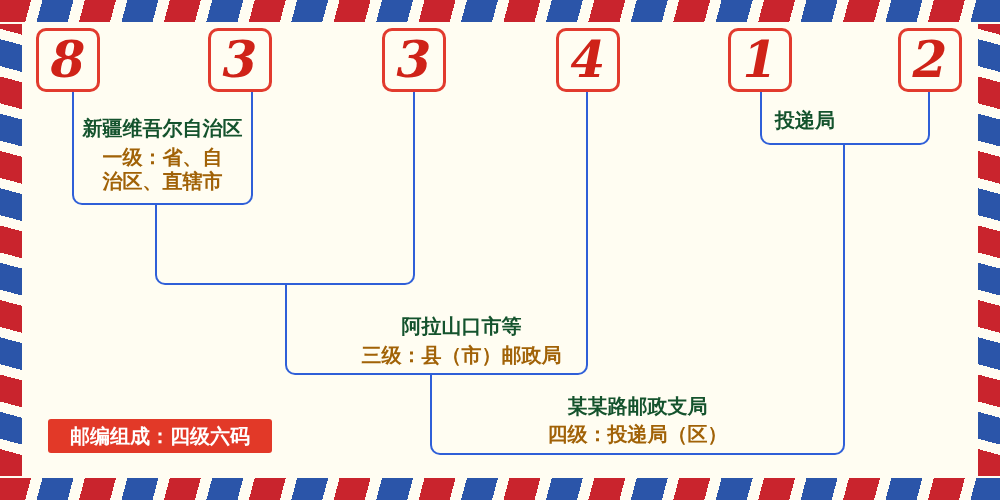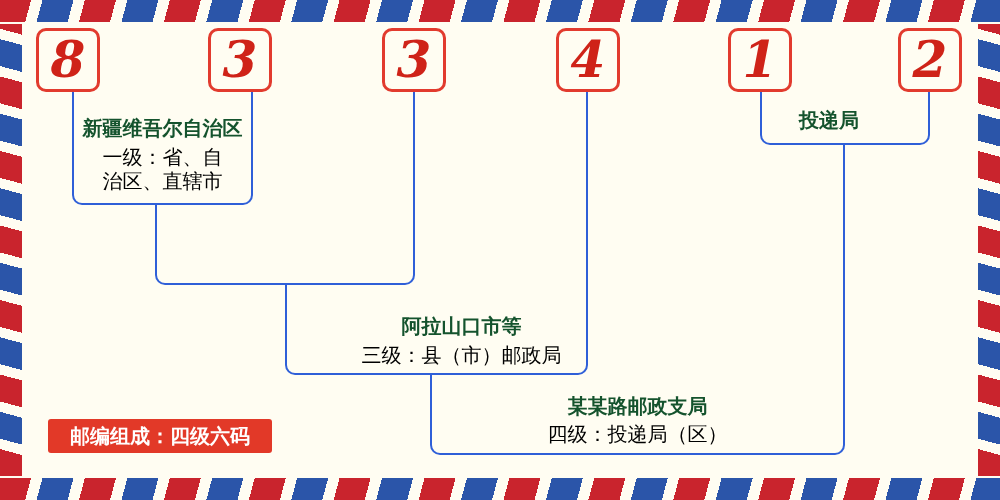--- a/index.html
+++ b/index.html
@@ -82,22 +82,22 @@
     text-align: center;
   }
   .place {
     color: #14532d;
     font-weight: bold;
     font-size: 20px;
     line-height: 24px;
     margin-bottom: 5px;
   }
   .desc {
-    color: #000000;
-    font-weight: normal;
+    color: #a16207;
+    font-weight: bold;
     font-size: 20px;
     line-height: 24px;
   }
 
   
   .badge {
     position: absolute;
     left: 48px;
     top: 419px;
     width: 224px;
@@ -158,21 +158,21 @@
     <div class="desc">一级：省、自</div>
     <div class="desc">治区、直辖市</div>
   </div>
 
 
   <div class="label-block" style="left:285px; top:314px; width:353px">
     <div class="place">阿拉山口市等</div>
     <div class="desc">三级：县（市）邮政局</div>
   </div>
 
-  <div class="label-block" style="left:744px; top:108px; width:170px">
+  <div class="label-block" style="left:720px; top:108px; width:170px">
     <div class="place">投递局</div>
   </div>
 
   <div class="label-block" style="left:430px; top:394px; width:415px">
     <div class="place" style="margin-bottom:4px">某某路邮政支局</div>
     <div class="desc">四级：投递局（区）</div>
   </div>
 
   <div class="badge">邮编组成：四级六码</div>
 

